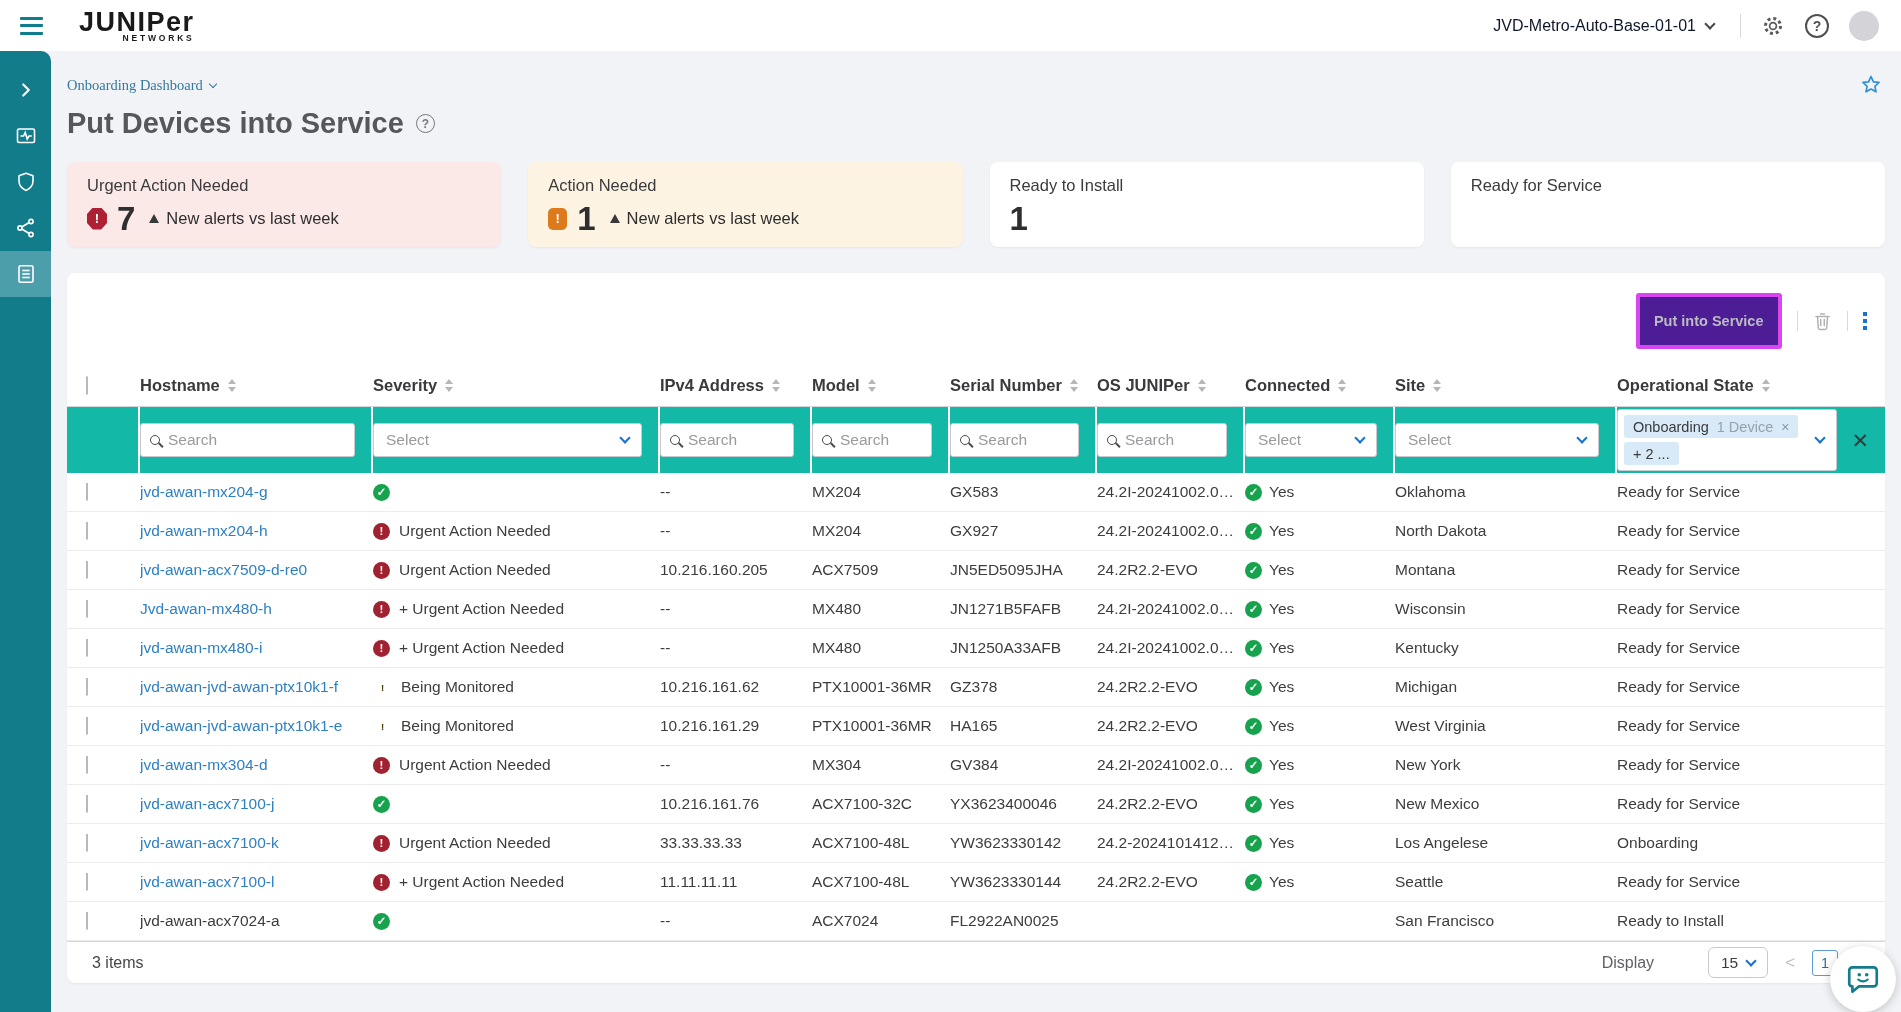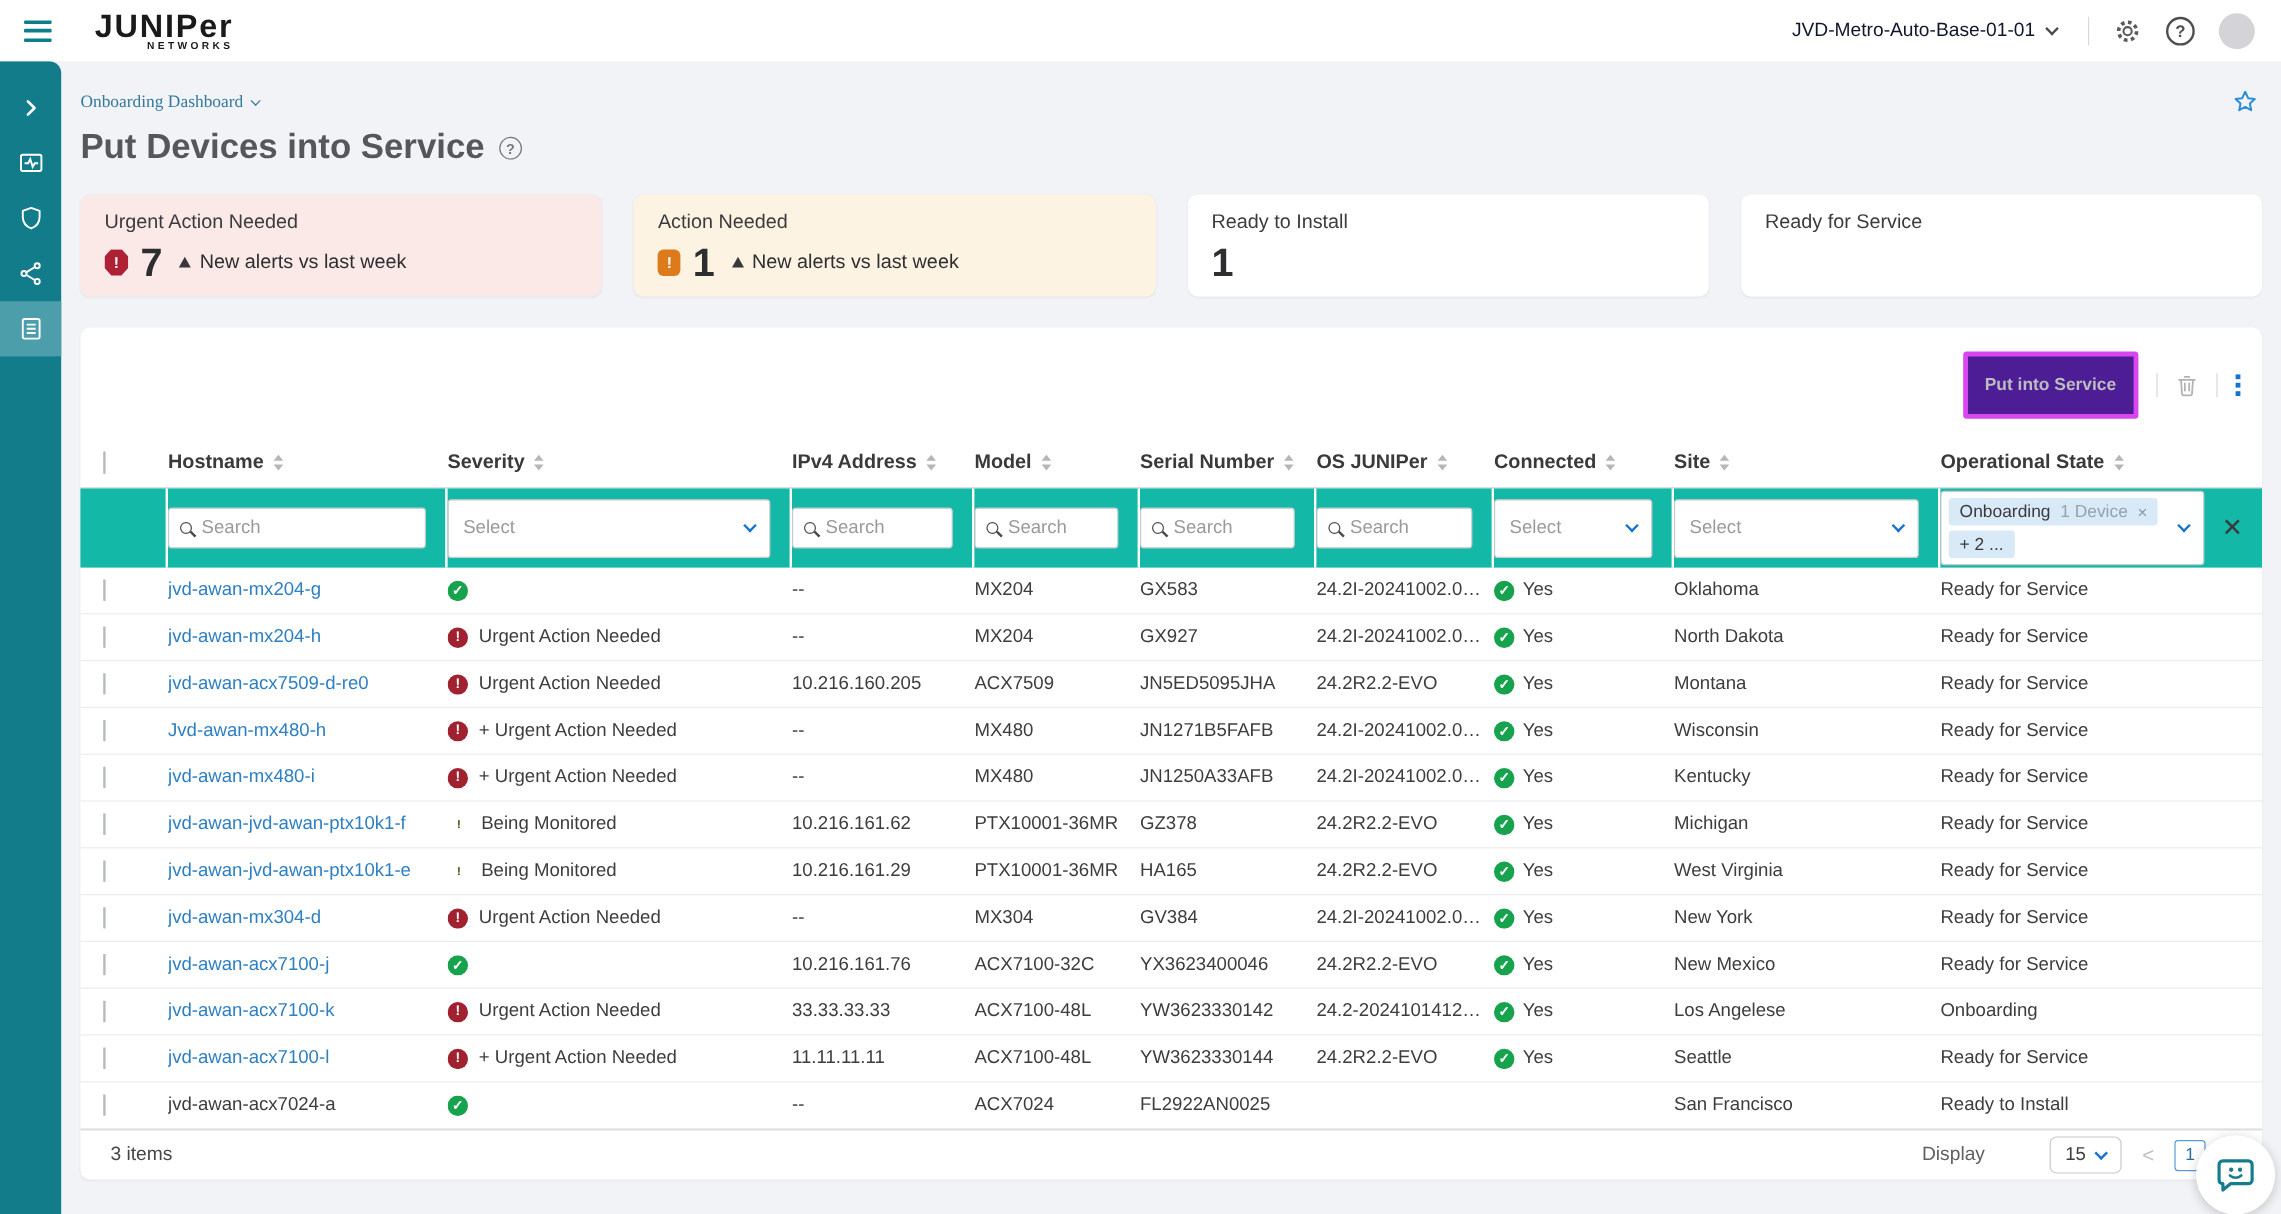--- a/index.html
+++ b/index.html
@@ -74,21 +74,21 @@
   .checkbox{width:16px;height:16px;border:1px solid #b6b9be;border-radius:3px;background:#fff;margin-left:19px;flex:none;cursor:pointer;}
 
   .filter-row{background:#14b8a6;min-height:66px;}
   .fcell{display:flex;align-items:center;padding-right:16px;border-right:2px solid #fff;}
   .fcell:last-child{border-right:none;}
   .search-box{flex:1;height:34px;background:#fff;border:1px solid #c7cace;border-radius:3px;display:flex;align-items:center;padding:0 9px;gap:8px;}
   .mag{width:10px;height:10px;border:1.7px solid #4a4a4e;border-radius:50%;position:relative;flex:none;}
   .mag::after{content:"";position:absolute;width:5.5px;height:1.7px;background:#4a4a4e;transform:rotate(45deg);right:-4.5px;bottom:-2px;}
   .search-box input{border:none;outline:none;font-size:15.5px;color:#333;width:100%;background:transparent;font-family:inherit;padding:0;}
   .search-box input::placeholder{color:#9a9a9e;}
-  .select-box{flex:1;height:49px;background:#fff;border:1px solid #c7cace;border-radius:3px;display:flex;align-items:center;justify-content:space-between;padding:0 12px;font-size:15.5px;color:#9a9a9e;cursor:pointer;}
+  .select-box{flex:1;height:34px;background:#fff;border:1px solid #c7cace;border-radius:3px;display:flex;align-items:center;justify-content:space-between;padding:0 12px;font-size:15.5px;color:#9a9a9e;cursor:pointer;}
   .chev-blue{width:8px;height:8px;border-right:2.2px solid #1673cf;border-bottom:2.2px solid #1673cf;transform:rotate(45deg);margin-top:-4px;flex:none;}
   .mselect{flex:1;min-height:56px;background:#fff;border:1px solid #c7cace;border-radius:3px;display:flex;align-items:center;padding:5px 12px 5px 6px;gap:8px;cursor:pointer;}
   .chips{display:flex;flex-direction:column;gap:4px;flex:1;}
   .chip{display:inline-flex;align-items:center;gap:8px;background:#d8e9f7;border-radius:3px;padding:3.5px 9px;font-size:14.5px;color:#3a3a3c;width:fit-content;}
   .chip-meta{color:#96a2ad;}
   .chip-x{color:#8b98a3;cursor:pointer;font-size:14px;}
   .clear-x{font-size:21px;color:#3a3a3c;margin-left:14px;cursor:pointer;background:none;border:none;line-height:1;padding:0;}
 
   .trow{height:39px;align-items:center;border-bottom:1px solid #ececef;font-size:15.5px;color:#3d3d3f;}
   .trow > div{padding-right:10px;overflow:hidden;white-space:nowrap;text-overflow:ellipsis;}

